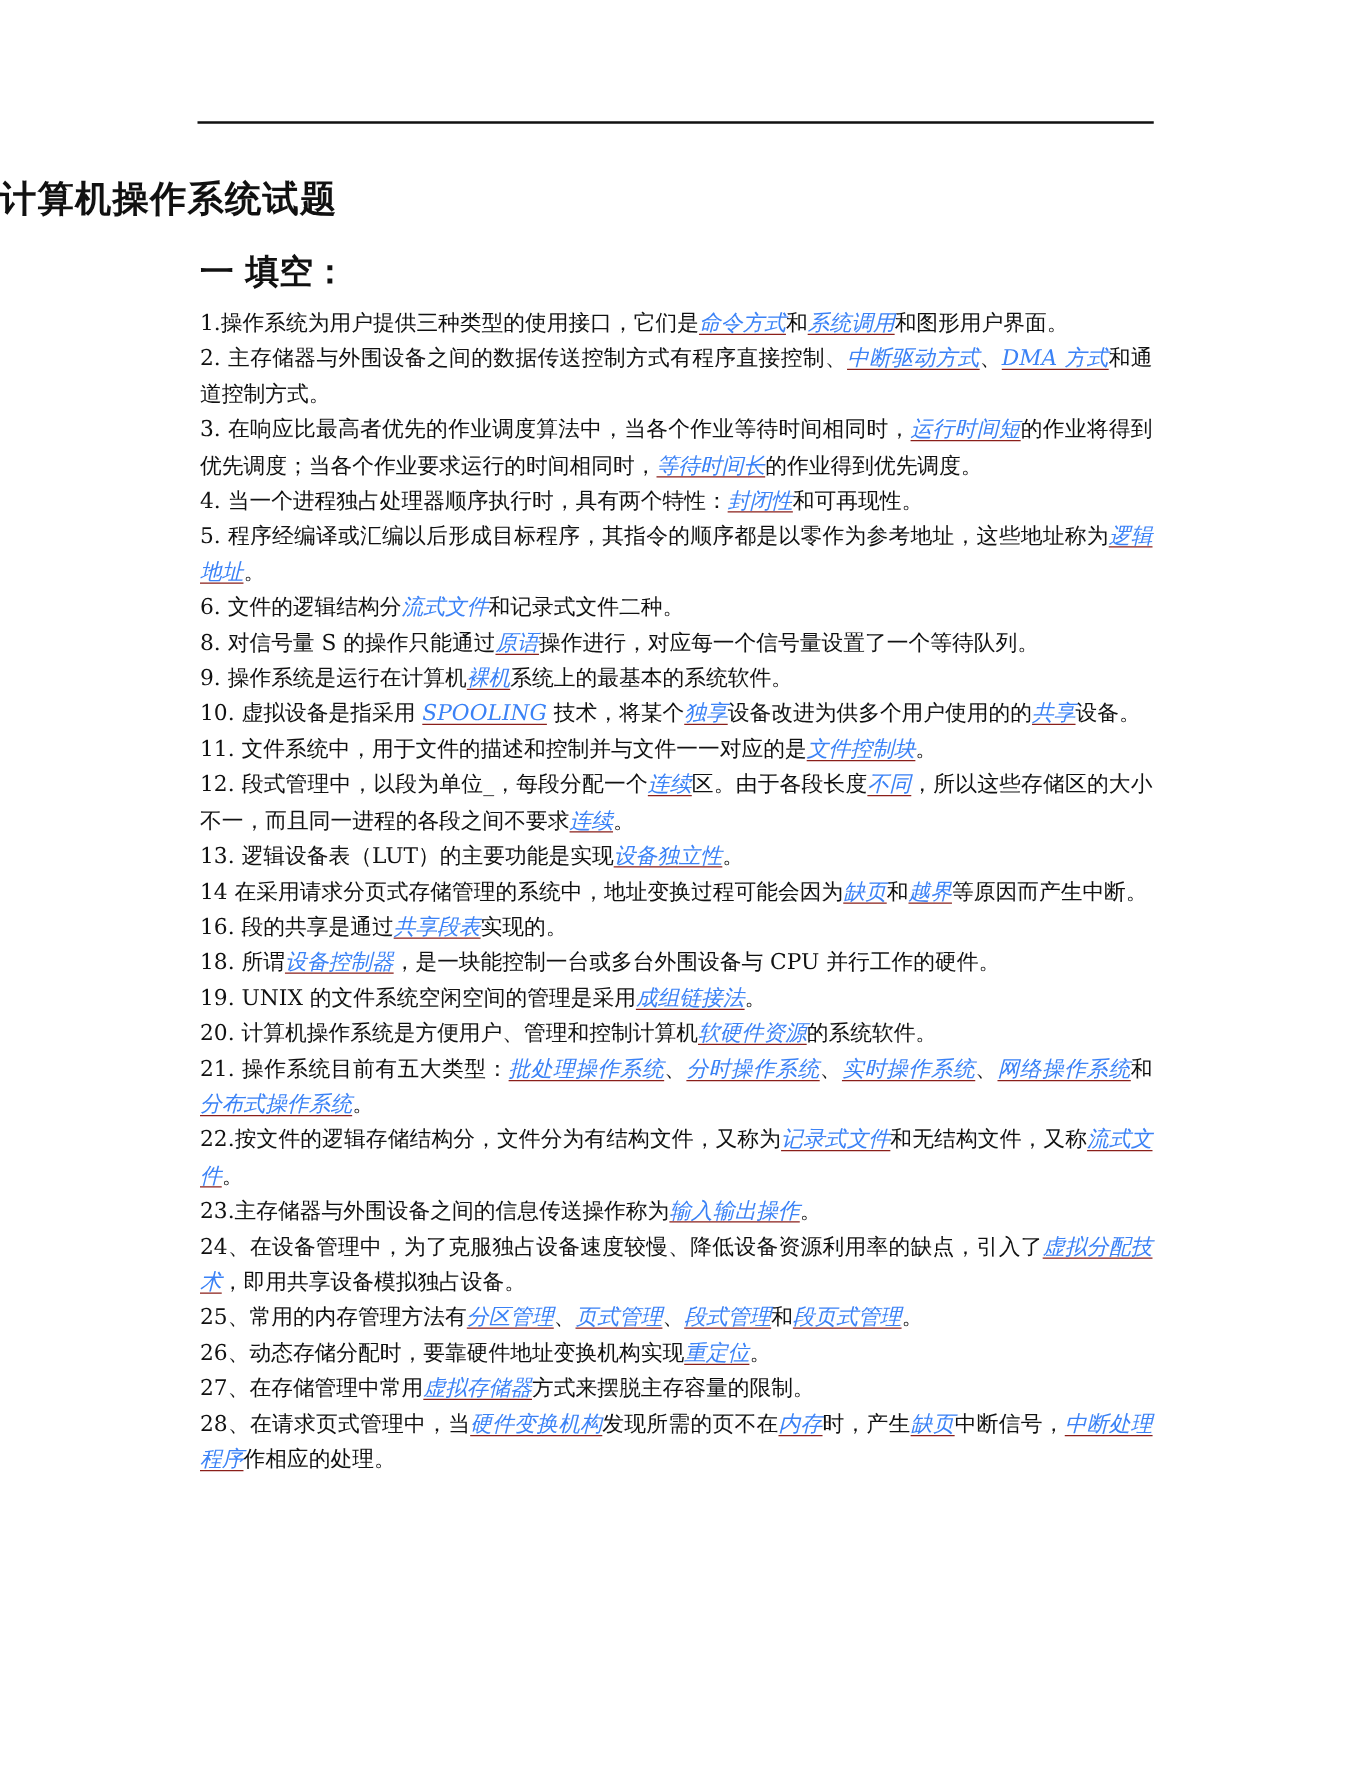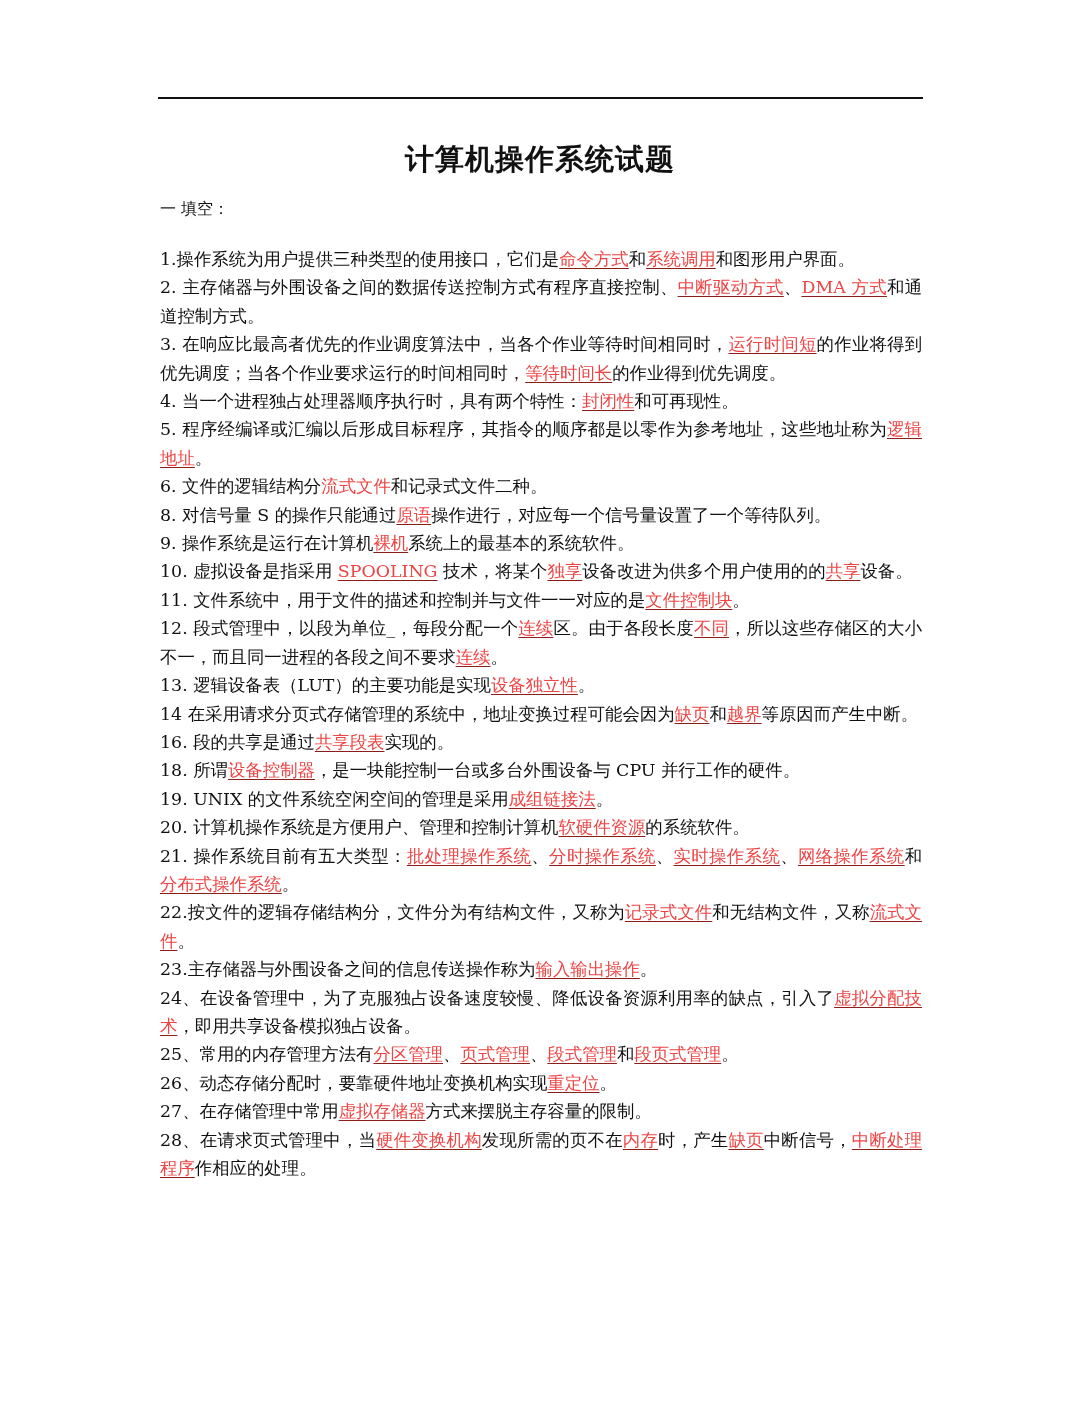--- a/index.html
+++ b/index.html
@@ -5,35 +5,35 @@
     html, body { margin: 0; padding: 0; background: #ffffff; }
     body {
       width: 1080px; height: 1427px; overflow: hidden; position: relative;
       font-family: "DejaVu Serif", "Liberation Serif", serif; color: #111;
     }
     .rule {
       position: absolute; left: 158px; top: 97px; width: 765px; height: 2px;
       background: #111;
     }
     .title {
-      position: absolute; left: 0; right: 0; top: 140px; text-align: center;
+      position: absolute; left: 0; right: 0; top: 140px; text-align: left;
       font-family: "DejaVu Sans", "Liberation Sans", sans-serif;
       font-size: 29px; font-weight: bold; letter-spacing: 1px; color: #111;
     }
     .section {
       position: absolute; left: 160px; top: 199px;
       font-family: "DejaVu Sans", "Liberation Sans", sans-serif;
-      font-size: 16px; font-weight: normal; color: #111;
+      font-size: 27px; font-weight: bold; color: #111;
     }
     .items {
       position: absolute; left: 160px; top: 245px; width: 762px;
       font-size: 17.4px; line-height: 28.4px; text-align: justify;
     }
     .item { margin: 0; padding: 0; }
-    .ans { color: #ef4444; }
+    .ans { color: #3b82f6; font-style: italic; }
     .ans.u { text-decoration: underline; text-decoration-color: #8a1f1a; text-underline-offset: 3px; }
   </style>
 </head>
 <body>
 
 <div class="rule"></div>
 <div class="title">计算机操作系统试题</div>
 <div class="section">一  填空：</div>
 
 <div class="items" id="items">

